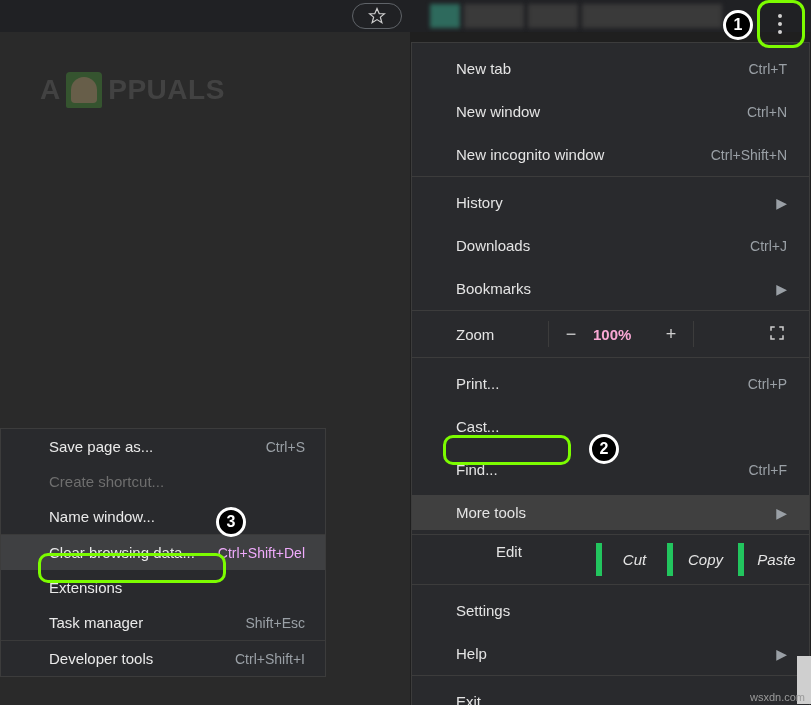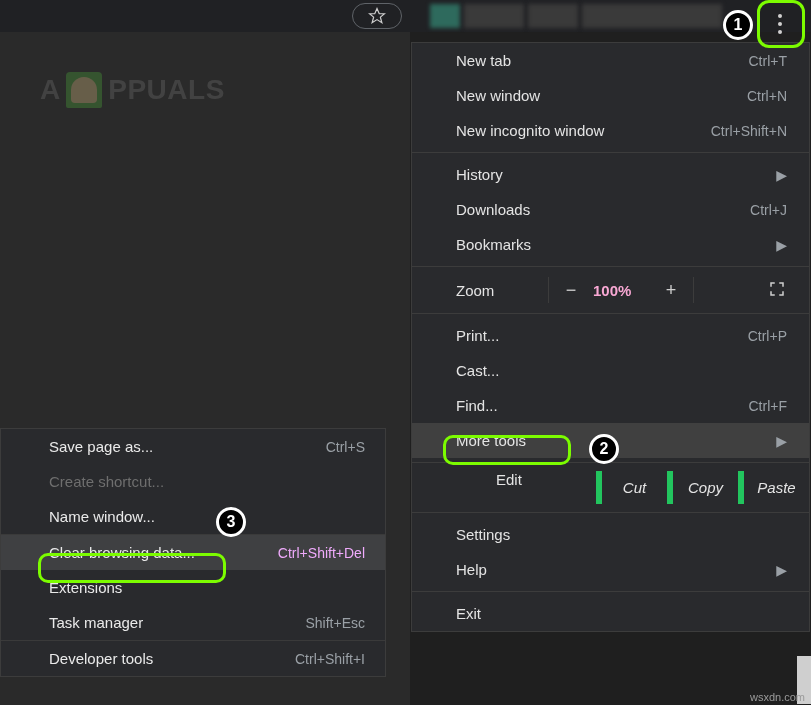--- a/index.html
+++ b/index.html
@@ -16,40 +16,40 @@
   .top-strip { position: absolute; left:0; top:0; width:410px; height:32px; background:#202124; display:flex; align-items:center; justify-content:flex-end; }
   .star-pill { width:50px; height:26px; border:1px solid #5f6368; border-radius:16px; display:flex; align-items:center; justify-content:center; margin-right:8px; }
   .star-pill svg { width:18px; height:18px; stroke:#cfcfcf; fill:none; stroke-width:1.6; }
 
   .profile-strip { position:absolute; left:410px; top:0; width:401px; height:32px; background:#202124; }
   .profile-blur { position:absolute; left:430px; top:4px; width:310px; height:24px; display:flex; gap:4px; }
   .blur-block { background:#3a3a3a; filter:blur(2px); }
 
   
   .main-menu { position:absolute; left:411px; top:42px; width:399px; background:#292a2d; border:1px solid #3c3c3c; font-size:15px; color:#e4e4e4; }
-  .mm-item { display:flex; align-items:flex-end; justify-content:space-between; padding:9px 22px 9px 44px; cursor:pointer; }
+  .mm-item { display:flex; align-items:flex-end; justify-content:space-between; padding:9px 22px 9px 44px; cursor:pointer;margin-top:8px; }
   .mm-item.highlight { background:#404040; }
   .mm-sep { height:1px; background:#3c3c3c; margin:4px 0; }
   .mm-short { color:#9aa0a6; font-size:14px; }
   .mm-chevron { color:#9aa0a6; font-size:14px; }
 
   .zoom-row { display:flex; align-items:center; padding:6px 12px 6px 44px; }
   .zoom-label { flex:0 0 92px; }
   .z-btn { width:44px; text-align:center; color:#cfcfcf; font-size:18px; cursor:pointer; }
   .z-val { width:56px; text-align:left; color:#f9a8d4;font-weight:bold; }
   .z-sep { width:1px; height:26px; background:#3c3c3c; }
   .fullscreen { width:40px; text-align:center; margin-left:auto; }
   .fullscreen svg { width:18px; height:18px; stroke:#cfcfcf; stroke-width:2; fill:none; }
 
   .edit-row { display:flex; align-items:flex-start; padding:4px 0 4px 44px;margin-left:40px; }
   .edit-label { flex:0 0 100px; }
   .edit-btn { flex:1; text-align:center; padding:8px 0; border-left:6px solid #22c55e; cursor:pointer;font-style:italic; }
 
   
-  .sub-menu { position:absolute; left:0; top:428px; width:386px; background:#292a2d; border:1px solid #3c3c3c; font-size:15px; }
+  .sub-menu { position:absolute; left:0; top:428px; width:326px; background:#292a2d; border:1px solid #3c3c3c; font-size:15px; }
   .sm-item { display:flex; align-items:center; justify-content:space-between; padding:9px 20px 9px 48px; cursor:pointer; }
   .sm-item.disabled { color:#6e6e6e; cursor:default; }
   .sm-item.highlight { background:#3f4042; }
   .sm-sep { height:1px; background:#3a3a3a; }
 
   
   .dots-btn { position:absolute; right:11px; top:4px; width:40px; height:40px; display:flex; align-items:center; justify-content:center; cursor:pointer; }
   .dots-col { display:flex; flex-direction:column; gap:4px; }
   .dot { width:4px; height:4px; border-radius:50%; background:#d0d0d0; }
 

